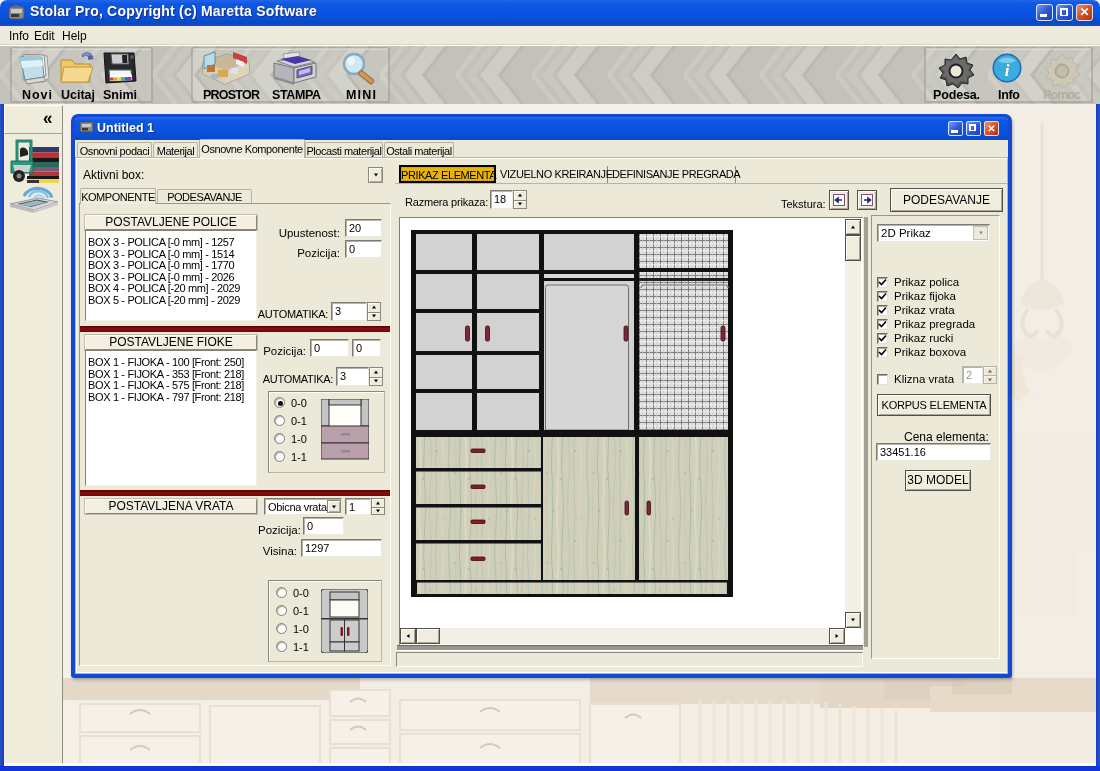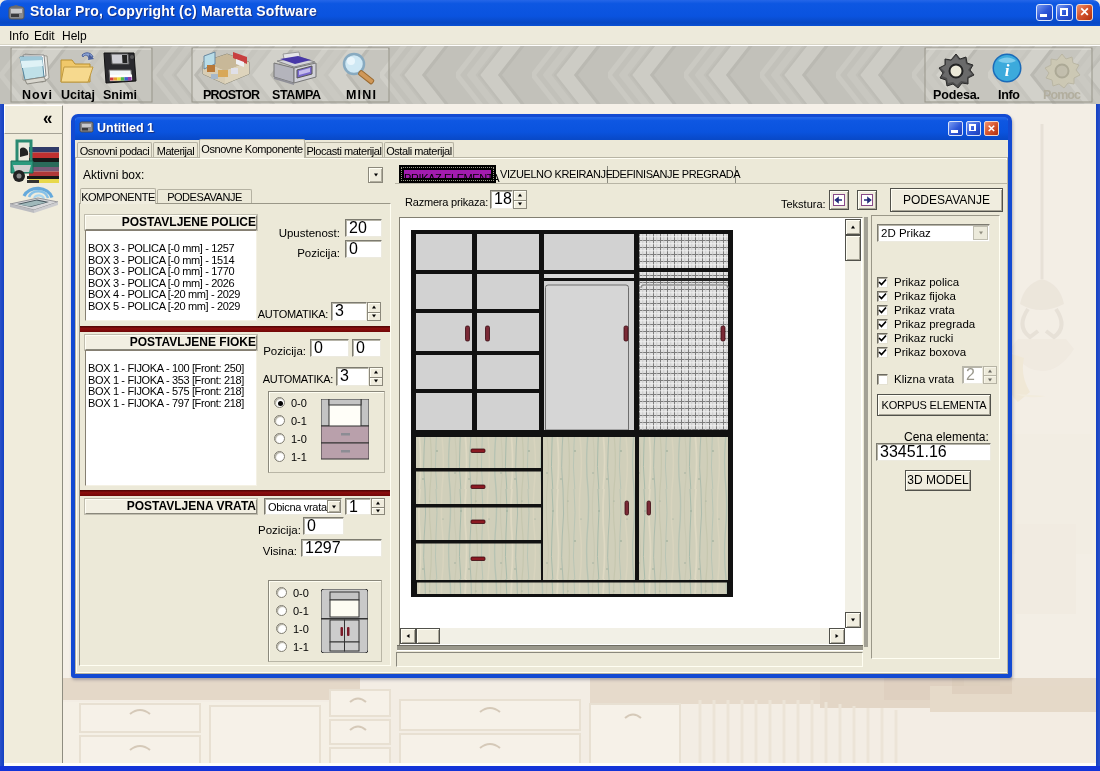--- a/index.html
+++ b/index.html
@@ -1,25 +1,25 @@
 <!DOCTYPE html>
 <html><head><meta charset="utf-8">
 <style>
 *{margin:0;padding:0;box-sizing:border-box}
 html,body{width:1100px;height:771px;overflow:hidden}
 body{font-family:"Liberation Sans",sans-serif;background:#f3efe6}
 #app{position:relative;width:1100px;height:771px;overflow:hidden}
 .abs{position:absolute}
-.tb{position:absolute;background:#fff;white-space:nowrap;overflow:hidden;border:1px solid #7d7b70;border-right-color:#eceadf;border-bottom-color:#eceadf;box-shadow:inset 1px 1px 0 #b6b4a8;font-size:16px;color:#000;padding:1px 3px;line-height:14px}
+.tb{position:absolute;background:#fff;white-space:nowrap;overflow:hidden;border:1px solid #7d7b70;border-right-color:#eceadf;border-bottom-color:#eceadf;box-shadow:inset 1px 1px 0 #b6b4a8;font-size:11px;color:#000;padding:1px 3px;line-height:14px}
 .btn{position:absolute;background:#f0eddf;white-space:nowrap;overflow:hidden;border:1px solid #51514b;box-shadow:inset 1px 1px 0 #fffef4,inset -1px -1px 0 #a9a698;color:#000;text-align:center}
 .grpbox{position:absolute;border:1px solid #b9b6a6;border-top-color:#8a887c;border-left-color:#8a887c;box-shadow:1px 1px 0 #fffef2 inset}
 .lbl{position:absolute;font-size:12px;color:#000;white-space:nowrap}
 .maroon{position:absolute;left:80px;width:310px;height:6px;background:linear-gradient(180deg,#4c0404 0,#8c0e0e 45%,#6f0707 100%)}
-.hdr{position:absolute;left:85px;width:172px;height:15px;background:#f2efe2;border:1px solid #fffef6;border-right-color:#8a887c;border-bottom-color:#8a887c;outline:1px solid #c0bdae;font-size:12px;font-weight:bold;text-align:right;line-height:13px}
-.list{position:absolute;left:85px;width:172px;background:#fff;border:1px solid #857f72;border-right-color:#f4f1e4;border-bottom-color:#f4f1e4;font-size:11px;line-height:11.6px;padding:12px 0 0 2px;letter-spacing:-0.35px;white-space:nowrap;overflow:hidden}
+.hdr{position:absolute;left:85px;width:172px;height:15px;background:#f2efe2;border:1px solid #fffef6;border-right-color:#8a887c;border-bottom-color:#8a887c;outline:1px solid #c0bdae;font-size:12px;font-weight:normal;text-align:center;line-height:13px}
+.list{position:absolute;left:85px;width:172px;background:#fff;border:1px solid #857f72;border-right-color:#f4f1e4;border-bottom-color:#f4f1e4;font-size:11px;line-height:11.6px;padding:6px 0 0 2px;letter-spacing:-0.35px;white-space:nowrap;overflow:hidden}
 .chk{position:absolute;width:11px;height:11px;background:#fff;border:1px solid #6c6a60;border-right-color:#e4e1d2;border-bottom-color:#e4e1d2;box-shadow:inset 1px 1px 0 #a9a69a}
 .radio{position:absolute;width:11px;height:11px;border-radius:50%;background:#fff;border:1px solid #807d72;box-shadow:inset 1px 1px 1px #b0ad9e}
 .spinbtns{position:absolute;width:14px}
 .spinbtns div{height:50%;background:#efecdd;border:1px solid #8b887b;box-shadow:inset 1px 1px 0 #fffef4;position:relative}
 .spinbtns div:first-child{border-bottom-width:0}
 .tri-u{width:0;height:0;border-left:2.5px solid transparent;border-right:2.5px solid transparent;border-bottom:3.5px solid #000;position:absolute;left:50%;top:50%;transform:translate(-50%,-50%)}
 .tri-d{width:0;height:0;border-left:2.5px solid transparent;border-right:2.5px solid transparent;border-top:3.5px solid #000;position:absolute;left:50%;top:50%;transform:translate(-50%,-50%)}
 .tab{position:absolute;font-size:11px;letter-spacing:-0.45px;white-space:nowrap;overflow:hidden;text-align:center;background:#ece9d8;border:1px solid #b5b2a2;border-bottom:none;border-radius:2px 2px 0 0;color:#000}
 svg{display:block}
 </style></head>
@@ -394,21 +394,21 @@
 <rect x="9" y="31" width="14.5" height="22" fill="#cccccc" stroke="#333"></rect>
 <rect x="23.5" y="31" width="14.5" height="22" fill="#cccccc" stroke="#333"></rect>
 <rect x="9" y="53" width="14.5" height="9" fill="#cccccc" stroke="#333"></rect>
 <rect x="23.5" y="53" width="14.5" height="9" fill="#cccccc" stroke="#333"></rect>
 <rect x="19.5" y="38" width="2.5" height="9" rx="1" fill="#7a1a28"></rect>
 <rect x="26" y="38" width="2.5" height="9" rx="1" fill="#7a1a28"></rect>
 </svg>
 
 <div class="abs" style="left:394px;top:160px;width:613px;height:512px;background:#ece9d8"></div>
 <div class="abs" style="left:395px;top:183px;width:612px;height:1px;background:#b8b5a5"></div>
-<div class="abs" style="left:399px;top:165px;width:97px;height:18px;background:#a21caf;border:5px solid #000000;font-size:11px;letter-spacing:-0.4px;white-space:nowrap;text-align:center;line-height:17px;z-index:3;outline:1px dotted #9a9a8a;outline-offset:-3px">PRIKAZ ELEMENTA</div>
+<div class="abs" style="left:399px;top:165px;width:97px;height:18px;background:#eab308;border:2px solid #000000;font-size:11px;letter-spacing:-0.4px;white-space:nowrap;text-align:center;line-height:17px;z-index:3;outline:1px dotted #9a9a8a;outline-offset:-3px">PRIKAZ ELEMENTA</div>
 <div class="abs" style="left:500px;top:166px;width:108px;height:17px;font-size:11px;letter-spacing:-0.4px;white-space:nowrap;text-align:center;line-height:17px;border-right:1px solid #8a8a7e">VIZUELNO KREIRANJE</div>
 <div class="abs" style="left:612px;top:166px;width:124px;height:17px;font-size:11px;letter-spacing:-0.4px;white-space:nowrap;text-align:center;line-height:17px;border-right:1px solid #8a8a7e">DEFINISANJE PREGRADA</div>
 <div class="lbl" style="left:405px;top:196px;font-size:11px;letter-spacing:-0.2px">Razmera prikaza:</div>
 <div class="tb" style="left:490px;top:190px;width:23px;height:19px">18</div>
 <div class="spinbtns" style="left:513px;top:190px;height:19px">
       <div>
         <span class="tri-u"></span>
       </div>
       <div>
         <span class="tri-d"></span>

